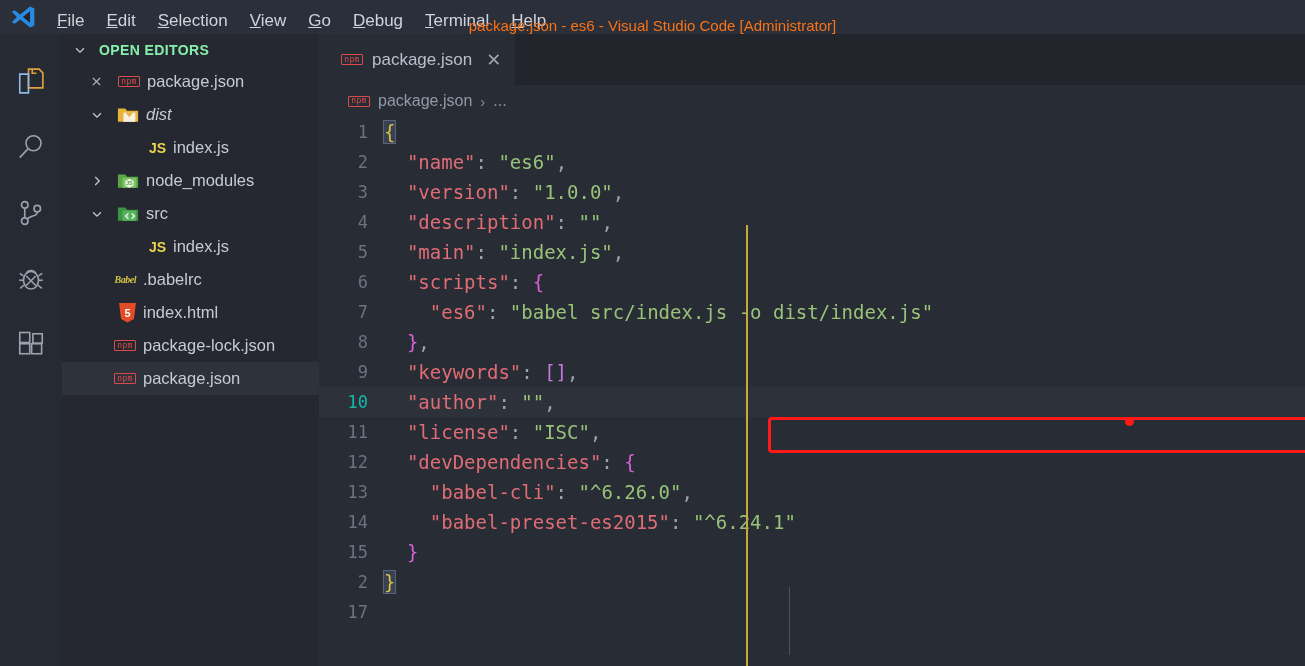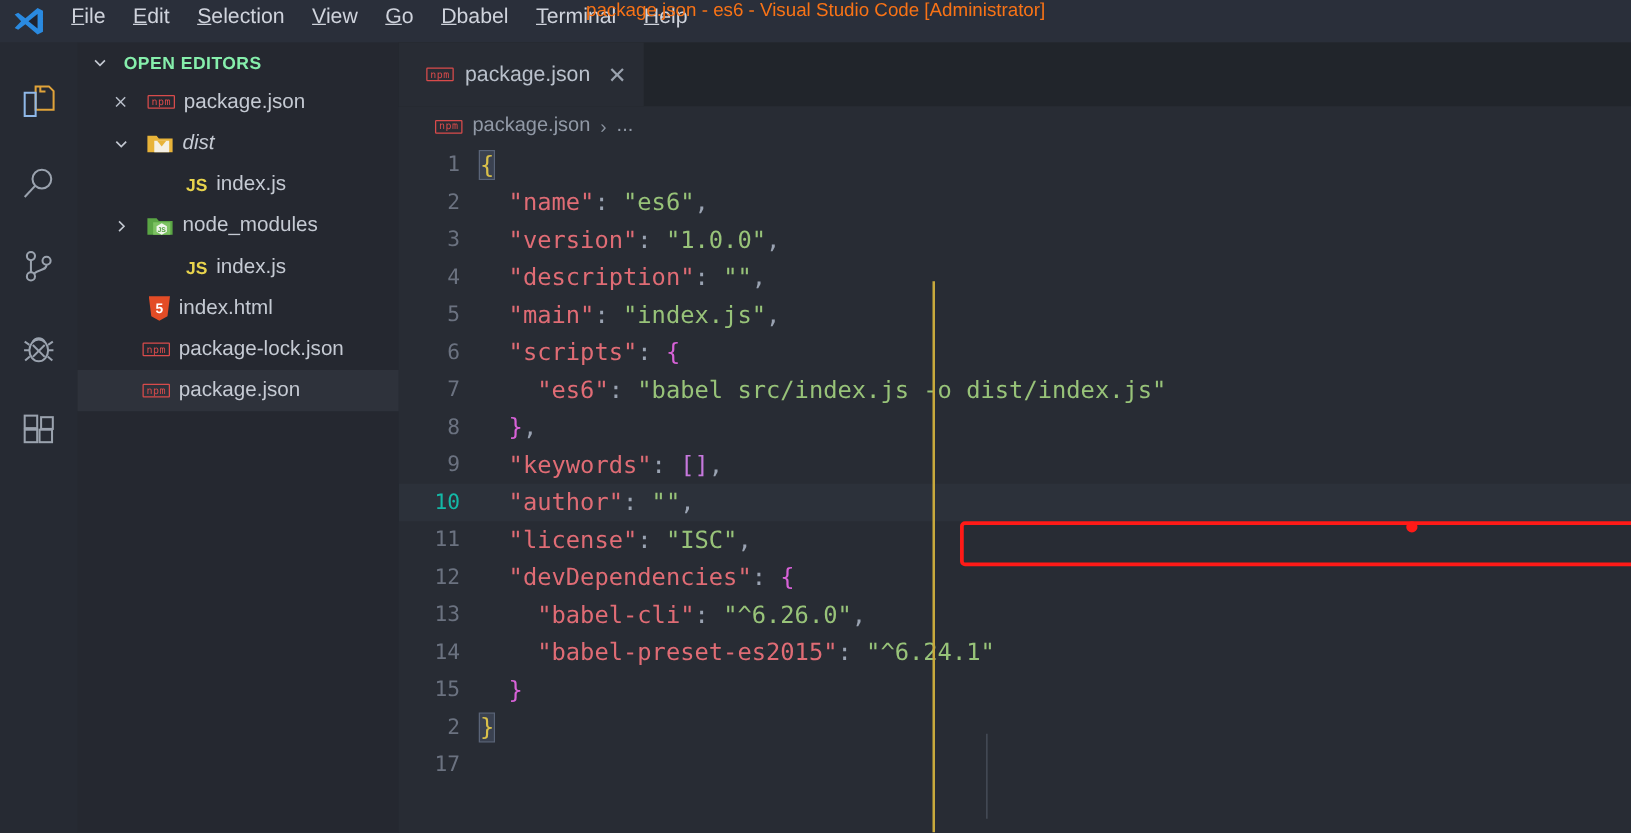--- a/index.html
+++ b/index.html
@@ -8,21 +8,21 @@
     background: #282c34;
     font-family: "Liberation Sans", sans-serif;
     overflow: hidden;
   }
   #app { position: relative; width: 1305px; height: 666px; }
 
   
   .titlebar {
     position: absolute; top: 0; left: 0; width: 1305px; height: 34px;
     background: #2a2f3a;
-    display: flex; align-items: flex-start;
+    display: flex; align-items: flex-end;
   }
   .vscode-logo { width: 46px; height: 34px; display:flex; align-items:center; justify-content:center; }
   .menu-list { display: flex; align-items: center; gap: 0px; }
   .menu-item {
     color: #cfd3dc; font-size: 17px; padding: 3px 11px;
     cursor: default; white-space: nowrap;
   }
   .menu-item u { text-decoration: underline; }
   .title-text {
     position: absolute; left: 0; right: 0; text-align: center;
@@ -144,21 +144,21 @@
         <path d="M18.5 2.2 L22.5 4.2 L22.5 19.8 L18.5 21.8 L9.5 14.3 L4.2 18.3 L1.6 16.9 L6.4 12 L1.6 7.1 L4.2 5.7 L9.5 9.7 Z" fill="#2a8ae0"></path>
         <path d="M18.5 6.6 L18.5 17.4 L11.8 12 Z" fill="#1f2430"></path>
       </svg>
     </div>
     <div class="menu-list">
       <div class="menu-item"><u>F</u><span>ile</span></div>
       <div class="menu-item"><u>E</u><span>dit</span></div>
       <div class="menu-item"><u>S</u><span>election</span></div>
       <div class="menu-item"><u>V</u><span>iew</span></div>
       <div class="menu-item"><u>G</u><span>o</span></div>
-      <div class="menu-item"><u>D</u><span>babel</span></div>
+      <div class="menu-item"><u>D</u><span>ebug</span></div>
       <div class="menu-item"><u>T</u><span>erminal</span></div>
       <div class="menu-item"><u>H</u><span>elp</span></div>
     </div>
     <div class="title-text">package.json - es6 - Visual Studio Code [Administrator]</div>
   </div>
 
   <div class="activitybar">
     <div class="act-icon">
       <svg width="30" height="30" viewBox="0 0 24 24" fill="none" stroke="#e6e9ef" stroke-width="1.3">
         <path d="M13 2.5 H18.5 L21.5 5.5 V17.5 H10 V2.5 Z" stroke="#e0a33a"></path>
@@ -262,28 +262,49 @@
         <svg width="22" height="19" viewBox="0 0 24 20">
           <path d="M1 3.5 H9 L11 6 H23 V18 H1 Z" fill="#5aa544"></path>
           <path d="M6 7 H21 V18 H6 Z" fill="#7cc262"></path>
           <path d="M13.5 8 L18 10.6 V15.4 L13.5 18 L9 15.4 V10.6 Z" fill="#f0f6ec"></path>
           <text x="13.5" y="15.3" font-family="Liberation Sans" font-size="6" font-weight="bold" fill="#4e9b3b" text-anchor="middle">JS</text>
         </svg>
       </span>
       <span>node_modules</span>
     </div>
 
+    <div class="sb-row" style="padding-left:26px;">
+      <span class="chev">
+        <svg width="14" height="14" viewBox="0 0 16 16" fill="none" stroke="#c3c8d1" stroke-width="1.5">
+            <path d="M3.5 6 L8 10.5 L12.5 6"></path>
+          </svg>
+      </span>
+      <span class="icon-slot">
+        <svg width="22" height="19" viewBox="0 0 24 20">
+          <path d="M1 3.5 H9 L11 6 H23 V18 H1 Z" fill="#3d9443"></path>
+          <path d="M6 7 H21 V18 H6 Z" fill="#58b45c"></path>
+          <path d="M12.5 10 L9.5 12.8 L12.5 15.6 M16 10 L19 12.8 L16 15.6" stroke="#eef7ee" stroke-width="1.5" fill="none"></path>
+        </svg>
+      </span>
+      <span>src</span>
+    </div>
 
     <div class="sb-row" style="padding-left:78px;">
       <span class="icon-slot">
           <span class="js-icon">JS</span>
         </span>
       <span>index.js</span>
     </div>
 
+    <div class="sb-row" style="padding-left:48px;">
+      <span class="icon-slot">
+          <span class="babel-icon">Babel</span>
+        </span>
+      <span>.babelrc</span>
+    </div>
 
     <div class="sb-row" style="padding-left:48px;">
       <span class="icon-slot">
           <span class="html-icon">5</span>
         </span>
       <span>index.html</span>
     </div>
 
     <div class="sb-row" style="padding-left:48px;">
       <span class="icon-slot">

